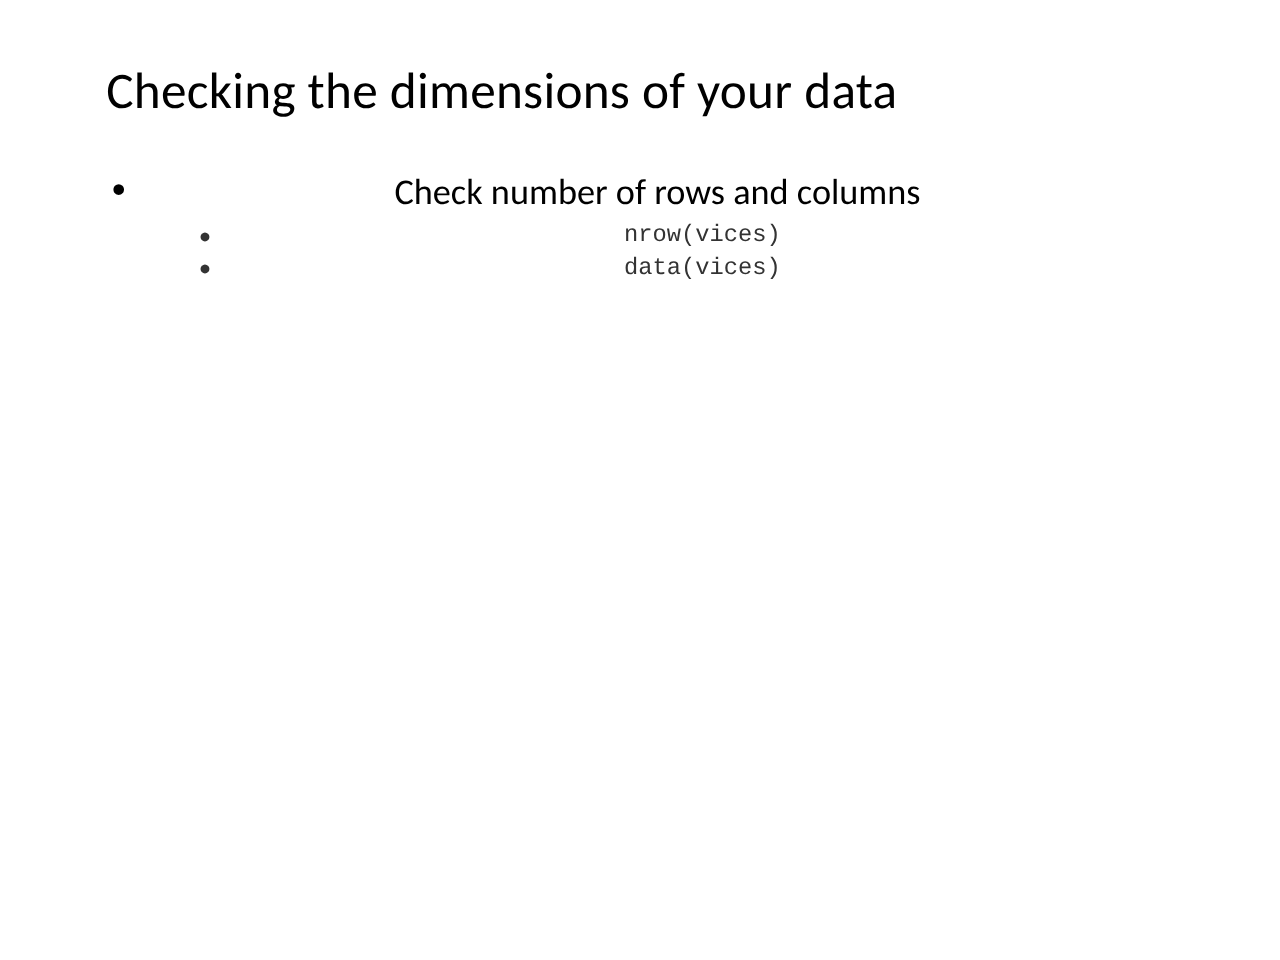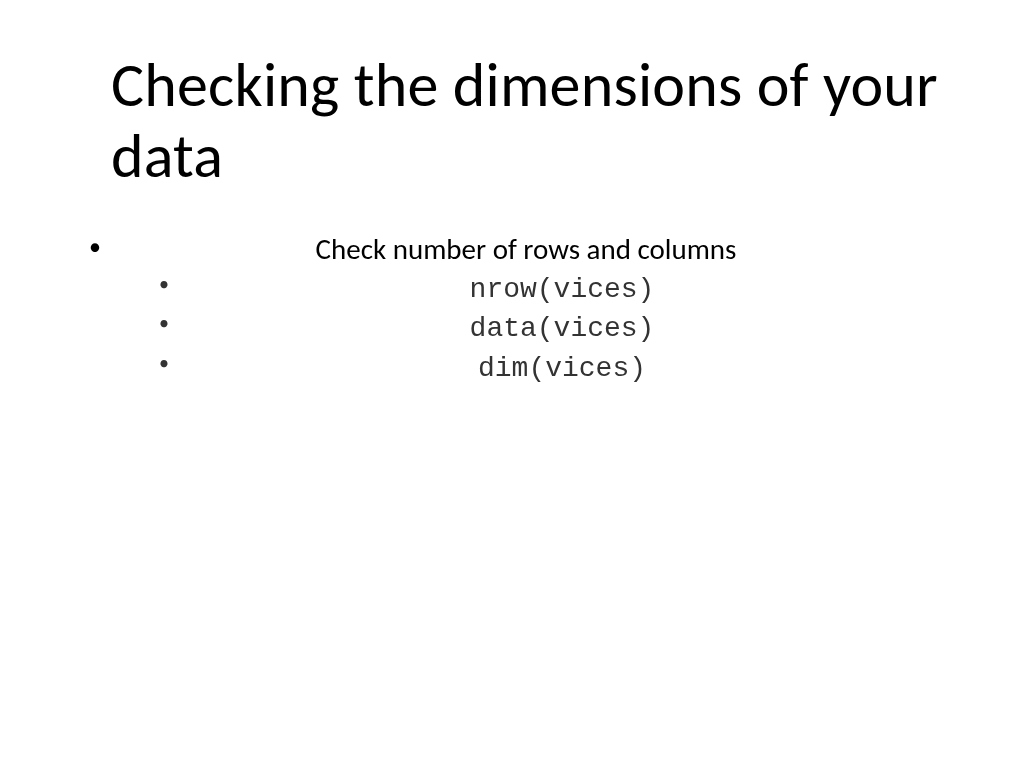--- a/index.html
+++ b/index.html
@@ -10,26 +10,25 @@
     body {
       width: 1024px;
       height: 768px;
       background: #ffffff;
       font-family: Calibri, "Segoe UI", Arial, sans-serif;
       color: #000000;
       padding: 50px 85px 0 85px;
       overflow: hidden;
     }
     .title {
-      font-size: 62px;
+      font-size: 41px;
       font-weight: 400;
       line-height: 1.15;
       margin-bottom: 38px;
       letter-spacing: 0.2px;
-      margin-left: 26px;
     }
     .bullet-list {
       list-style: none;
     }
     .bullet-item {
       font-size: 29px;
       line-height: 1.3;
       position: relative;
       padding-left: 28px;
       margin-bottom: 4px;
@@ -42,21 +41,21 @@
       top: 0;
       font-size: 24px;
     }
     .sub-list {
       list-style: none;
       margin-top: 2px;
       margin-bottom: 36px;
     }
     .sub-item {
       font-family: "Courier New", Courier, monospace;
-      font-size: 28px;
+      font-size: 19px;
       line-height: 1.4;
       position: relative;
       padding-left: 72px;
       color: #333333;
     }
     .sub-item::before {
       content: "•";
       position: absolute;
       left: 46px;
       top: 0;
@@ -68,16 +67,15 @@
 <body>
 
 <h1 class="title">Checking the dimensions of your data</h1>
 
 <ul class="bullet-list">
   <li class="bullet-item">
     <span>Check number of rows and columns</span>
     <ul class="sub-list">
       <li class="sub-item">nrow(vices)</li>
       <li class="sub-item">data(vices)</li>
-      <li class="sub-item">dim(vices)</li>
     </ul>
   </li>
 </ul>
 
 </body></html>

